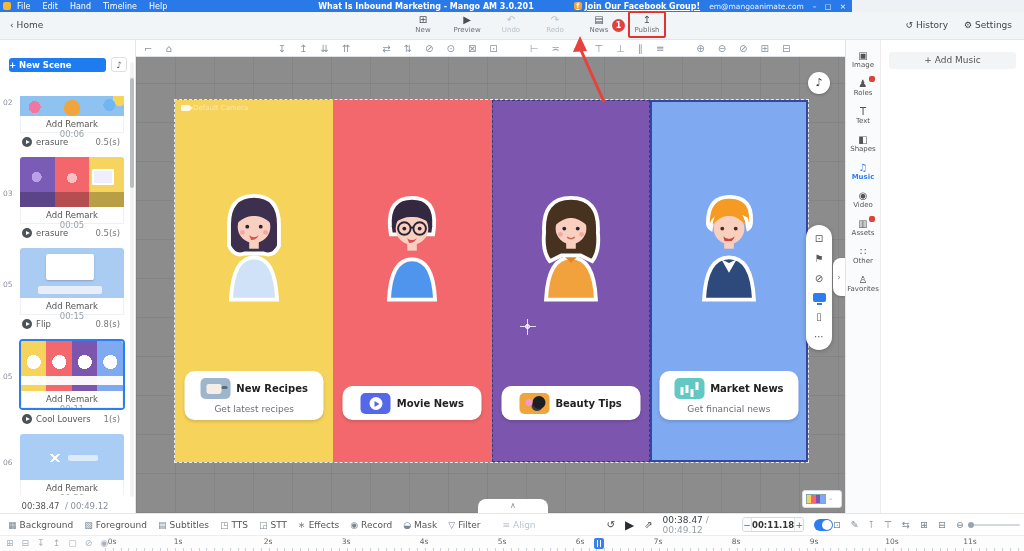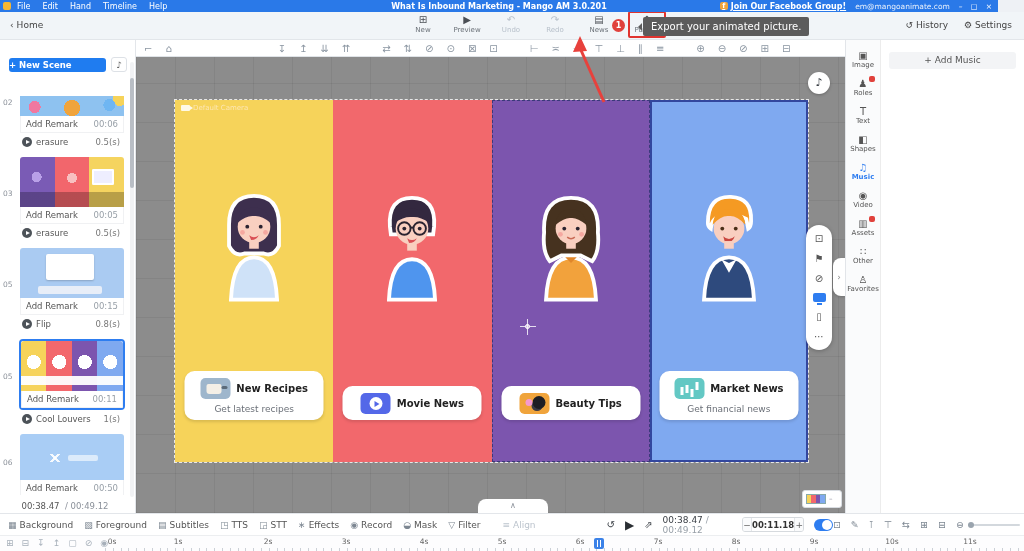--- a/index.html
+++ b/index.html
@@ -1,21 +1,21 @@
 <!DOCTYPE html>
 <html><head>
 <meta charset="utf-8">
 <style>
   * { margin:0; padding:0; box-sizing:border-box; }
   html,body { width:1024px; height:551px; overflow:hidden; }
   body { font-family:"DejaVu Sans", sans-serif; background:#eef1f5; position:relative; }
   #app { position:absolute; inset:0; width:1024px; height:551px; }
 
   
-  #titlebar { position:absolute; left:0; top:0; width:998px; height:12px; background:#2a79e8; display:flex; align-items:center; color:#fff; font-size:8px; z-index:40; }
+  #titlebar { position:absolute; left:0; top:0; width:852px; height:12px; background:#2a79e8; display:flex; align-items:center; color:#fff; font-size:8px; z-index:40; }
   #titlebar .logo { width:8px; height:8px; border-radius:2px; background:#f7b733; margin:0 6px 0 3px; }
   #titlebar .menus { display:flex; gap:12px; }
   #titlebar .menus span { cursor:default; }
   #titlebar .wintitle { position:absolute; left:50%; transform:translateX(-50%); font-weight:bold; font-size:8px; white-space:nowrap; }
   #titlebar .right { margin-left:auto; display:flex; align-items:center; gap:9px; padding-right:6px; }
   #titlebar .fb { display:flex; align-items:center; gap:3px; font-weight:bold; text-decoration:underline; }
   #titlebar .fbicon { width:8px; height:8px; border-radius:2px; background:#f0a43c; color:#fff; font-size:7px; line-height:8px; text-align:center; font-weight:bold; }
   #titlebar .email { font-size:7.5px; color:#e8f0fc;text-align:right; }
   #titlebar .winbtns { display:flex; gap:8px; font-size:7.5px; }
 
@@ -46,21 +46,21 @@
   
   #left-sidebar { position:absolute; left:0; top:40px; width:136px; height:473px; background:#fff; border-right:1px solid #e3e6ea; z-index:25; }
   .newscene-row { display:flex; gap:5px; padding:17px 6px 6px 9px; align-items:center; }
   .newscene-btn { flex:0 0 97px; height:14px; background:#1f7cf0; color:#fff; border-radius:3px; font-size:8.5px; font-weight:bold; line-height:15px; }
   .addmusic-sm { width:16px; height:15px; border:1px solid #dde1e6; border-radius:3px; font-size:9px; color:#555; text-align:center; line-height:14px; background:#fff; }
   .scene-list { position:absolute; left:0; top:56px; width:130px; bottom:18px; overflow:hidden; }
   .scene { position:relative; margin:0 0 7px 0; }
   .scene .num { position:absolute; left:3px; top:38%; font-size:7.5px; color:#8a9099; }
   .scene .thumbwrap { margin-left:20px; width:104px; }
   .thumb { width:104px; height:50px; border-radius:3px 3px 0 0; position:relative; overflow:hidden; }
-  .remark-row { width:104px; height:17px; background:#fff; border:1px solid #f0f1f3; border-top:none; display:flex; justify-content:space-between; align-items:center; padding:3px 5px; }
+  .remark-row { width:104px; height:17px; background:#fff; border:1px solid #f0f1f3; border-top:none; display:flex; justify-content:space-between; align-items:center; padding:3px 5px;flex-direction:column; }
   .remark-row .r { font-size:8.5px; color:#555; }
   .remark-row .t { font-size:8.5px; color:#98a0a8; }
   .trans-row { margin-left:20px; width:104px; height:17px; display:flex; align-items:center; gap:4px; padding-left:2px; }
   .playcirc { width:10px; height:10px; border-radius:50%; background:#4c5258; position:relative; flex:0 0 10px; }
   .playcirc:before { content:""; position:absolute; left:4px; top:3px; border-left:4px solid #fff; border-top:2.5px solid transparent; border-bottom:2.5px solid transparent; }
   .trans-row .n { font-size:8.5px; color:#555; }
   .trans-row .d { margin-left:auto; font-size:8.5px; color:#777; padding-right:4px; }
   .scene.selected .thumbwrap { border:2px solid #2e7df0; border-radius:4px; overflow:hidden; width:106px; margin-left:19px; }
   .scene.selected .thumb, .scene.selected .remark-row { width:102px; }
   .thumb-s2 { height:20px; border-radius:0;
@@ -233,21 +233,20 @@
         <span class="lb">News</span>
       </div>
       <div class="publish-box">
         <div class="tb-btn">
           <span class="ic">↥</span>
           <span class="lb">Publish</span>
         </div>
       </div>
     </div>
     <span class="hint-badge">1</span>
-    <div class="tooltip">Export your animated picture.</div>
     <div class="tb-right">
       <span class="item">
         <span>↺</span>
         <span>History</span>
       </span>
       <span class="item">
         <span>⚙</span>
         <span>Settings</span>
       </span>
     </div>

